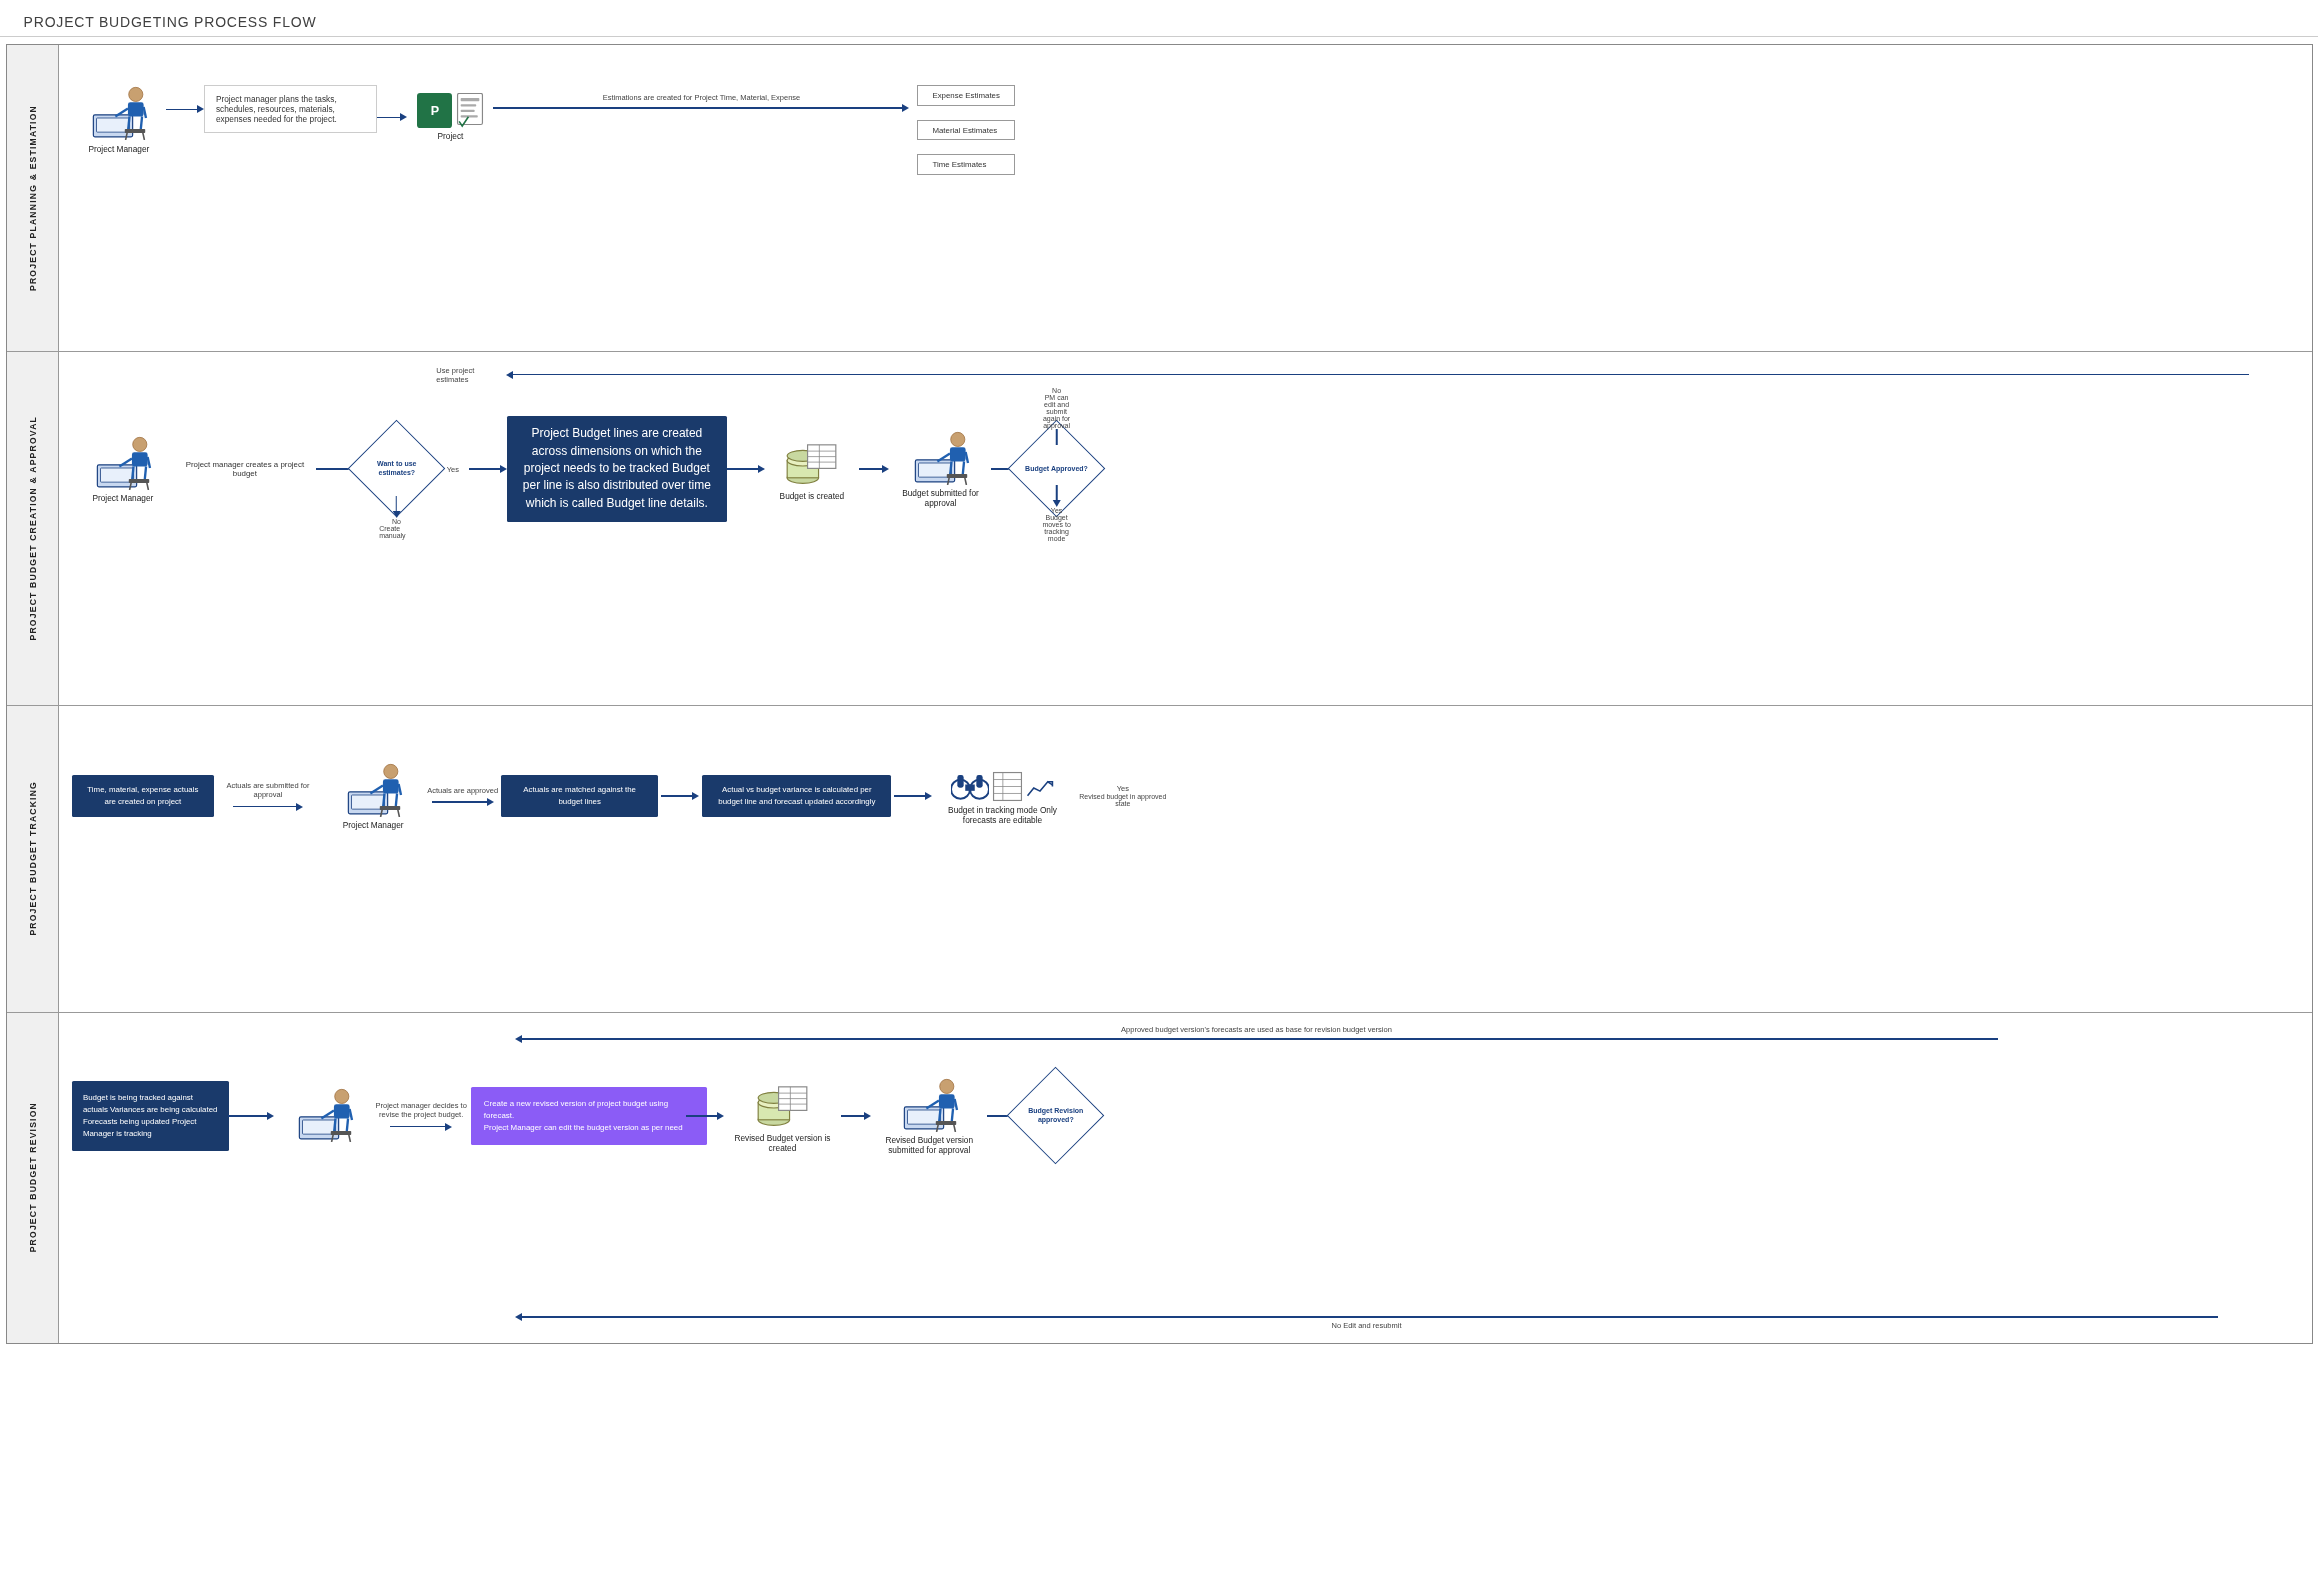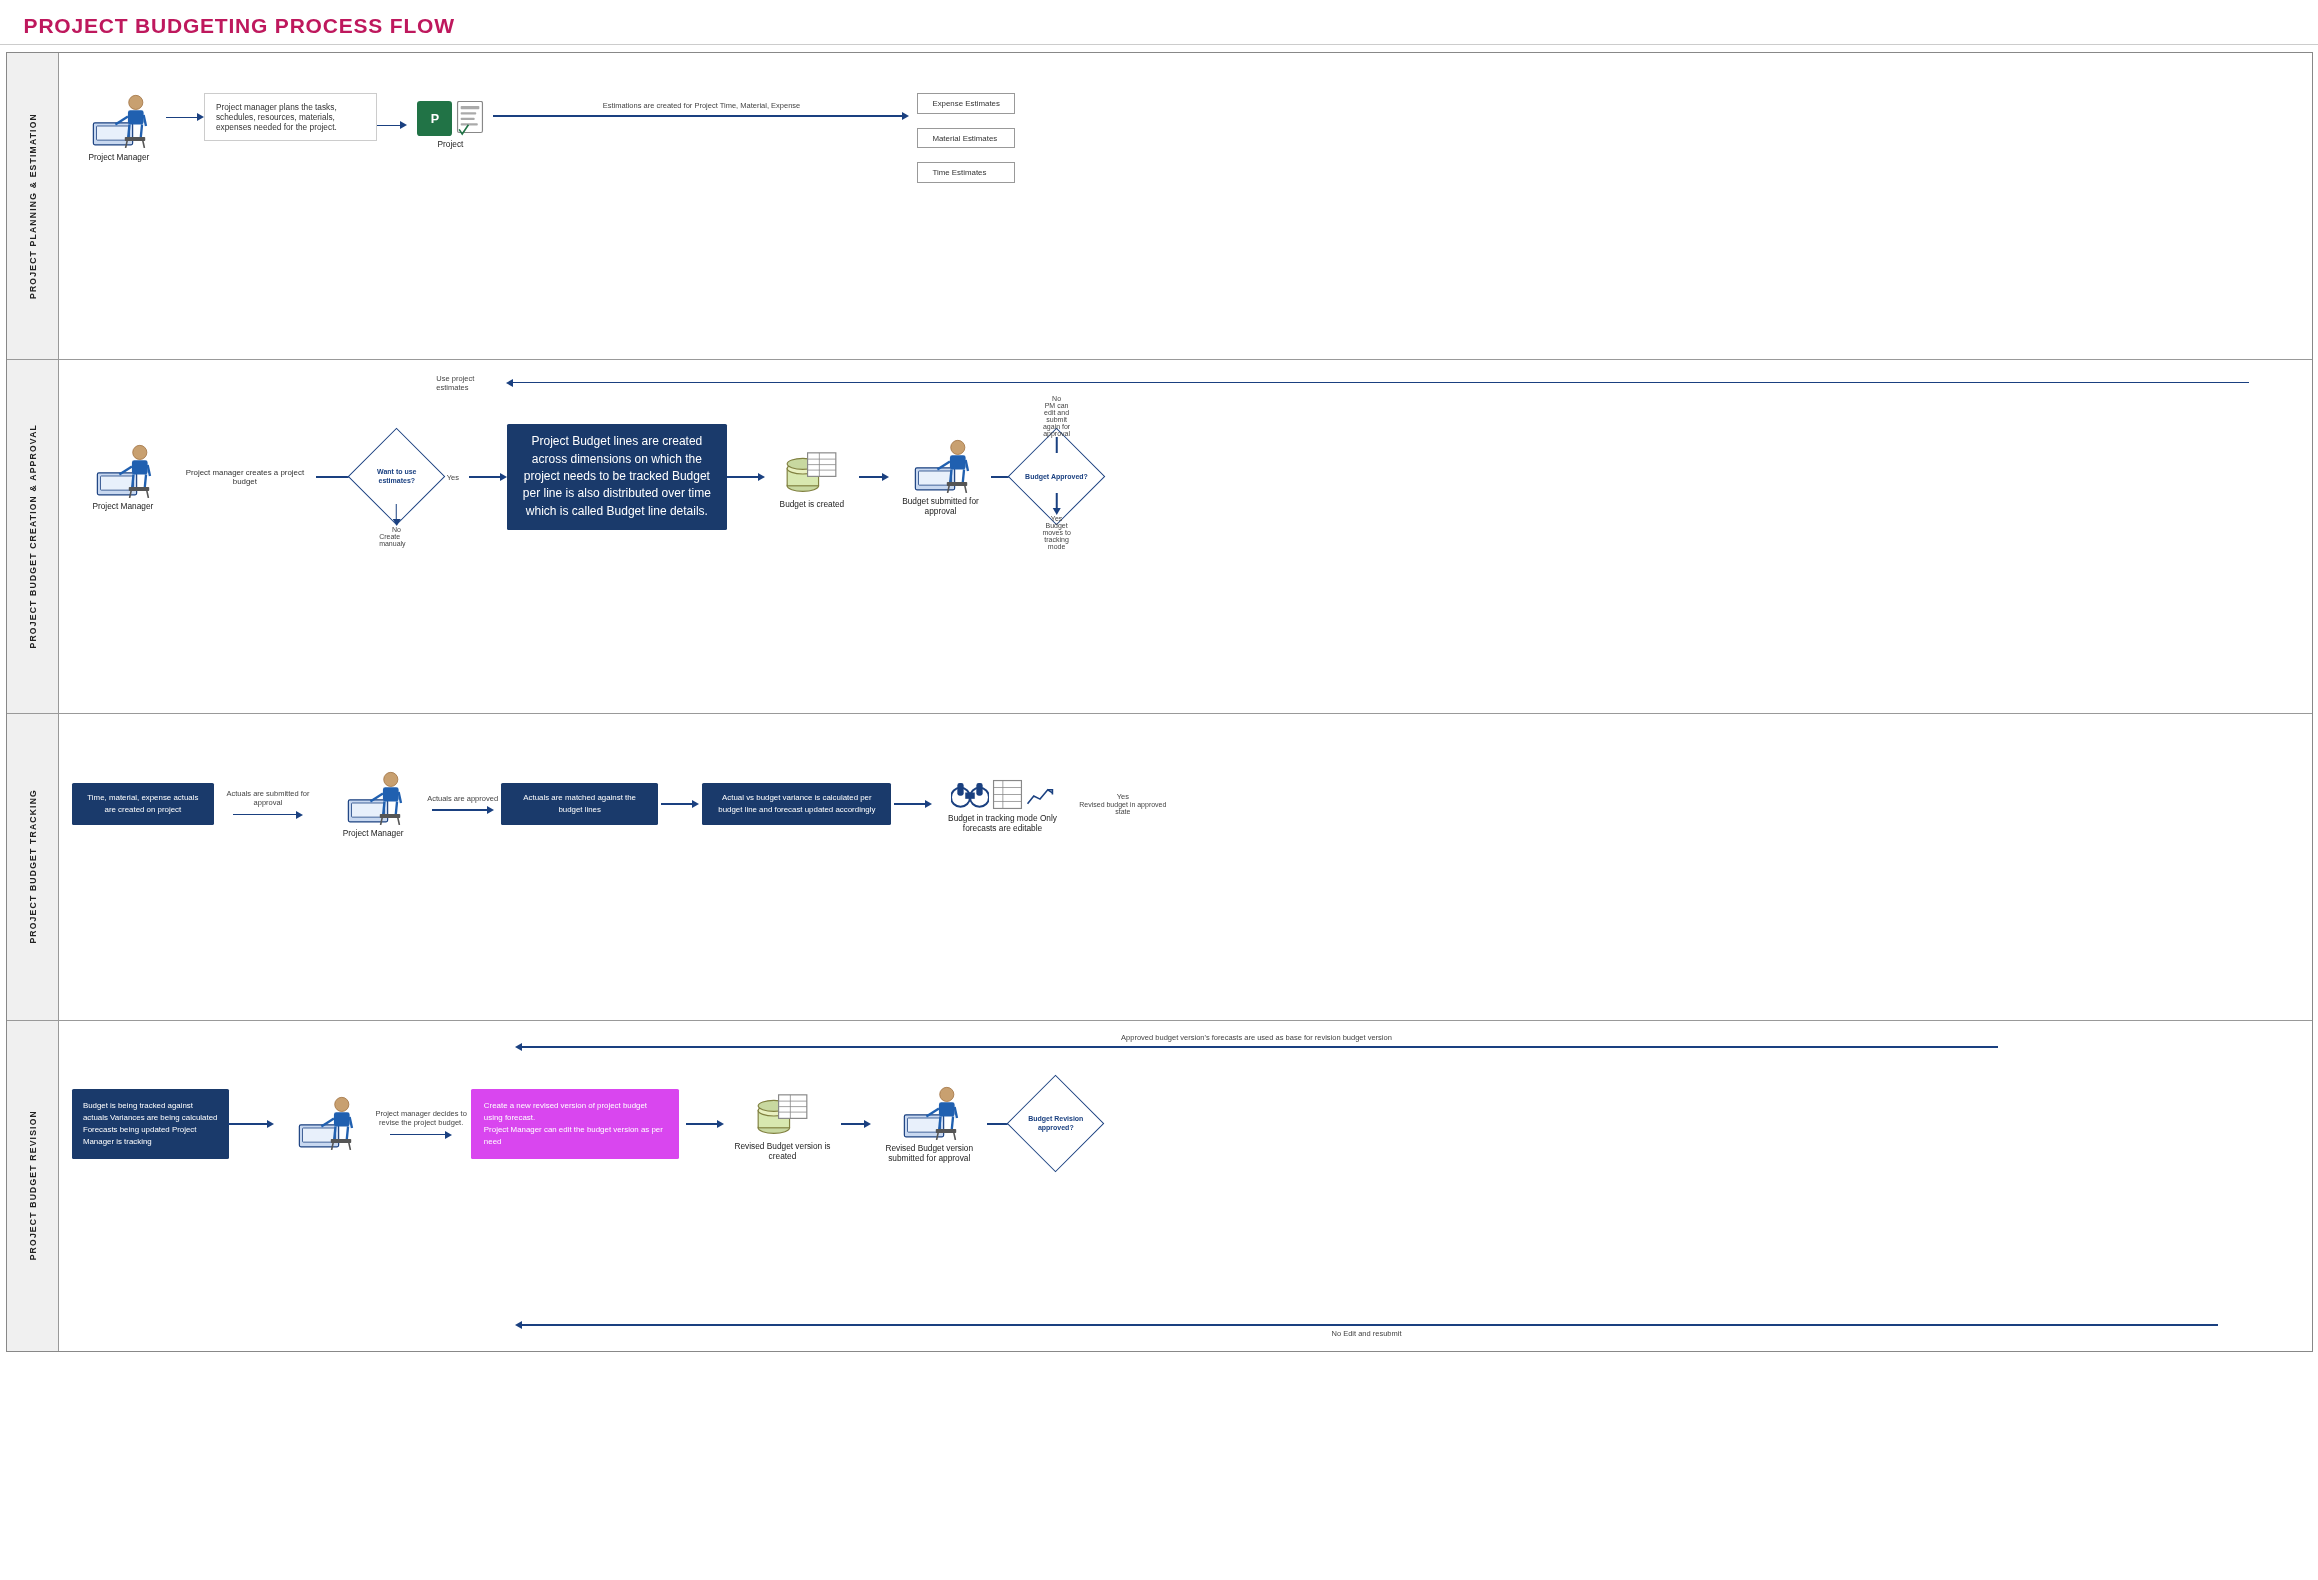--- a/index.html
+++ b/index.html
@@ -10,26 +10,26 @@
       font-size: 8.6px;
     }
     .page {
       width: 2319px;
       min-height: 1580px;
       background: #fff;
       position: relative;
       padding: 0;
     }
     .page-title {
-      font-size: 21px;
-      font-weight: bold;
+      font-size: 14px;
+      font-weight: normal;
       letter-spacing: 0.8px;
       padding: 14px 23.6px 6.3px 23.6px;
       border-bottom: 1.6px solid #ccc;
-      color: #be185d;
+      color: #404040;
     }
     .actor-label {
       font-size: 8.3px;
       text-align: center;
       color: #222;
       margin-top: 3.1px;
       font-weight: 500;
     }
     .blue-box {
       background: #1a3a6b;
@@ -73,28 +73,28 @@
       color: #fff;
       padding: 11px 11px;
       font-size: 7.9px;
       line-height: 1.5;
       border-radius: 1.6px;
       text-align: left;
       width: 157px;
     }
     
     .blue-box-wide {
-      background: #d946ef;
+      background: #8b5cf6;
       color: #fff;
       padding: 11px 12.6px;
       font-size: 8.3px;
       line-height: 1.5;
       border-radius: 1.6px;
       text-align: left;
-      width: 208px;
+      width: 236px;
     }
     
     .main-border {
       border: 1.6px solid #888;
       margin: 6.3px 6.3px 6.3px 6.3px;
     }
     .sl-row {
       display: flex;
       flex-direction: row;
       border-bottom: 1.6px solid #999;

